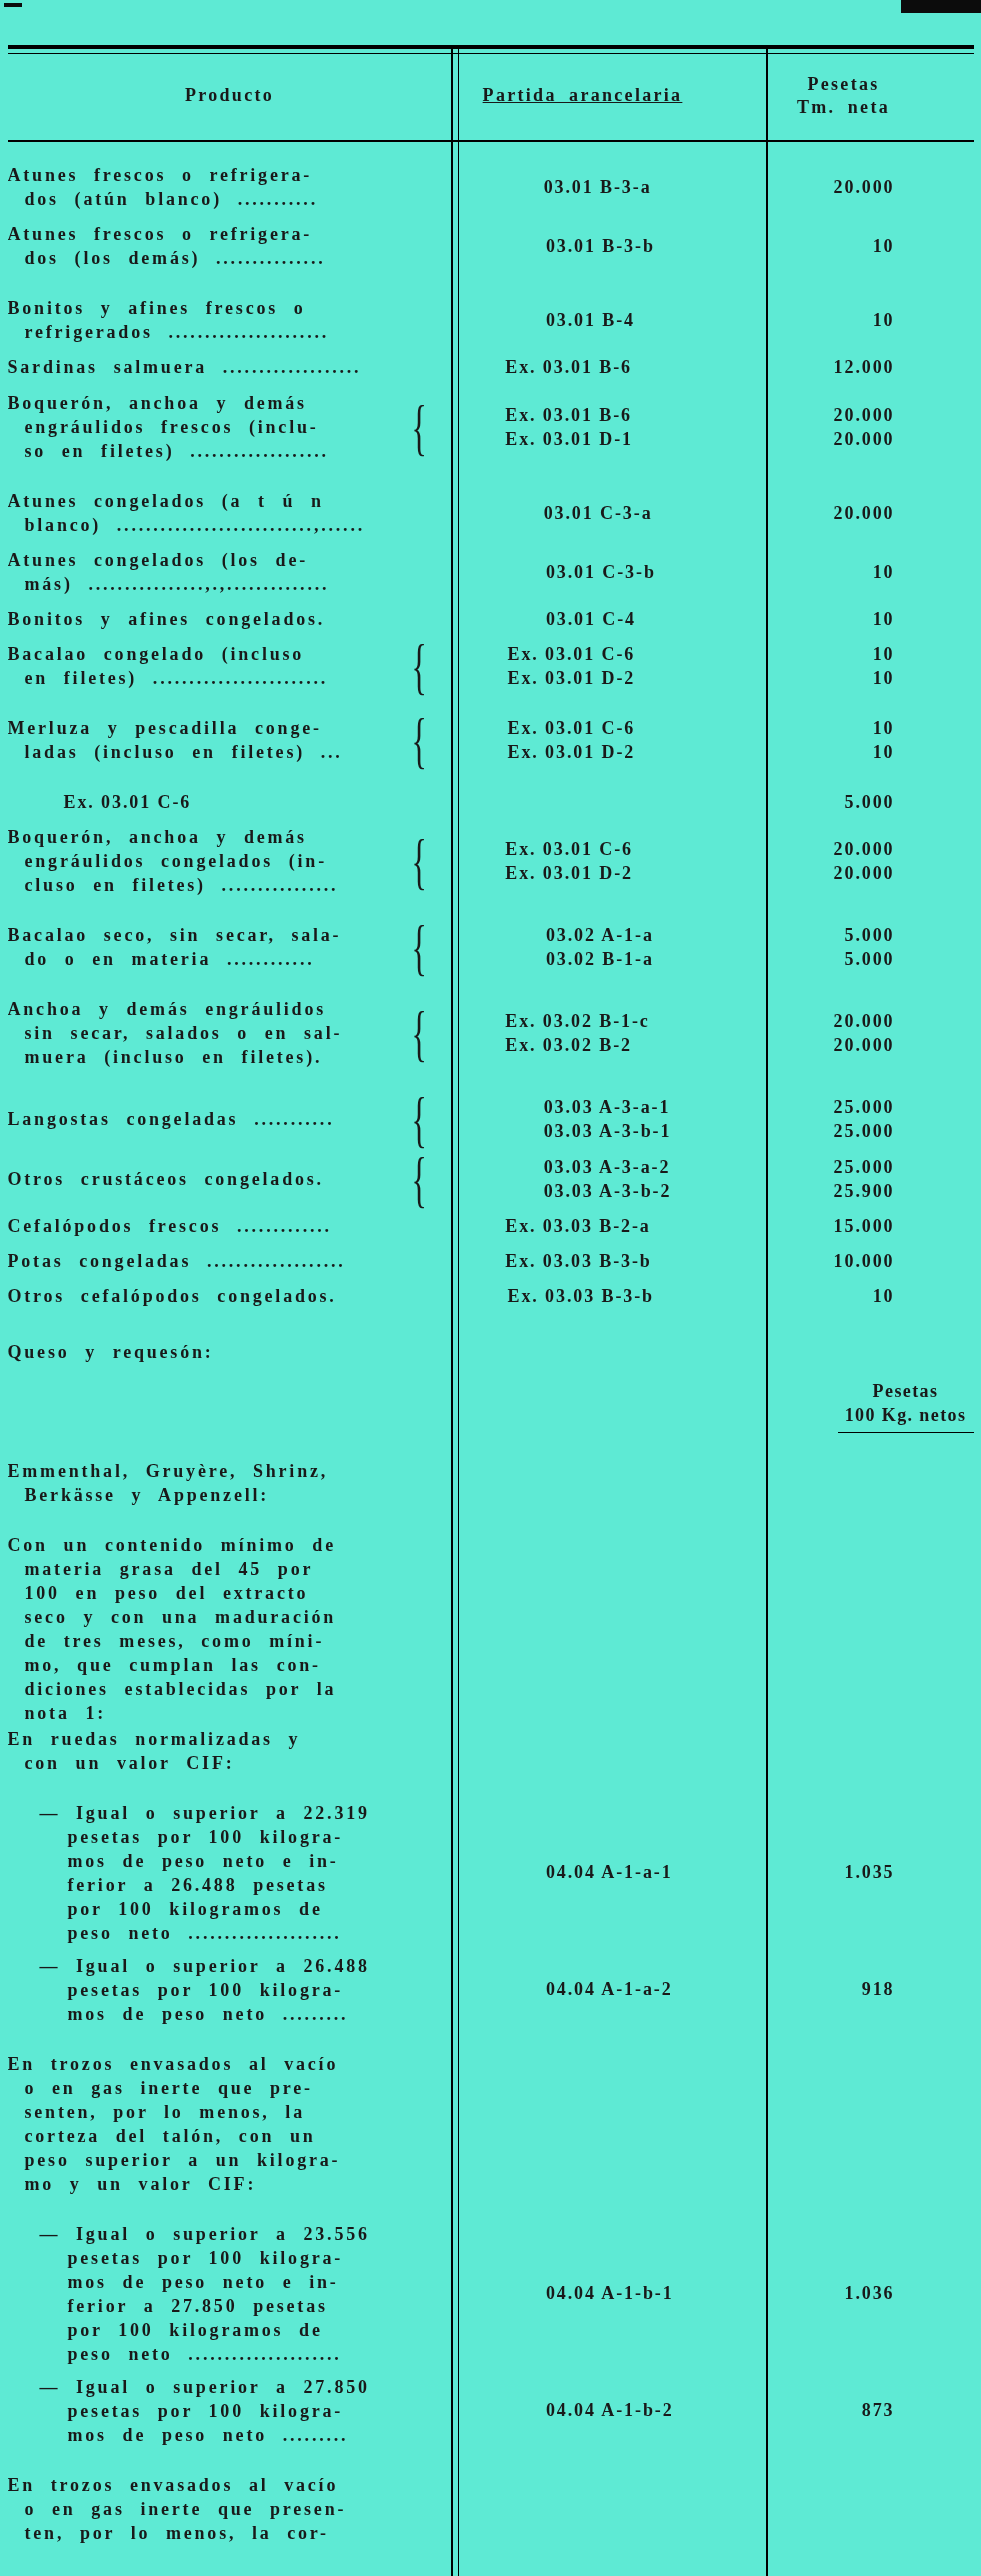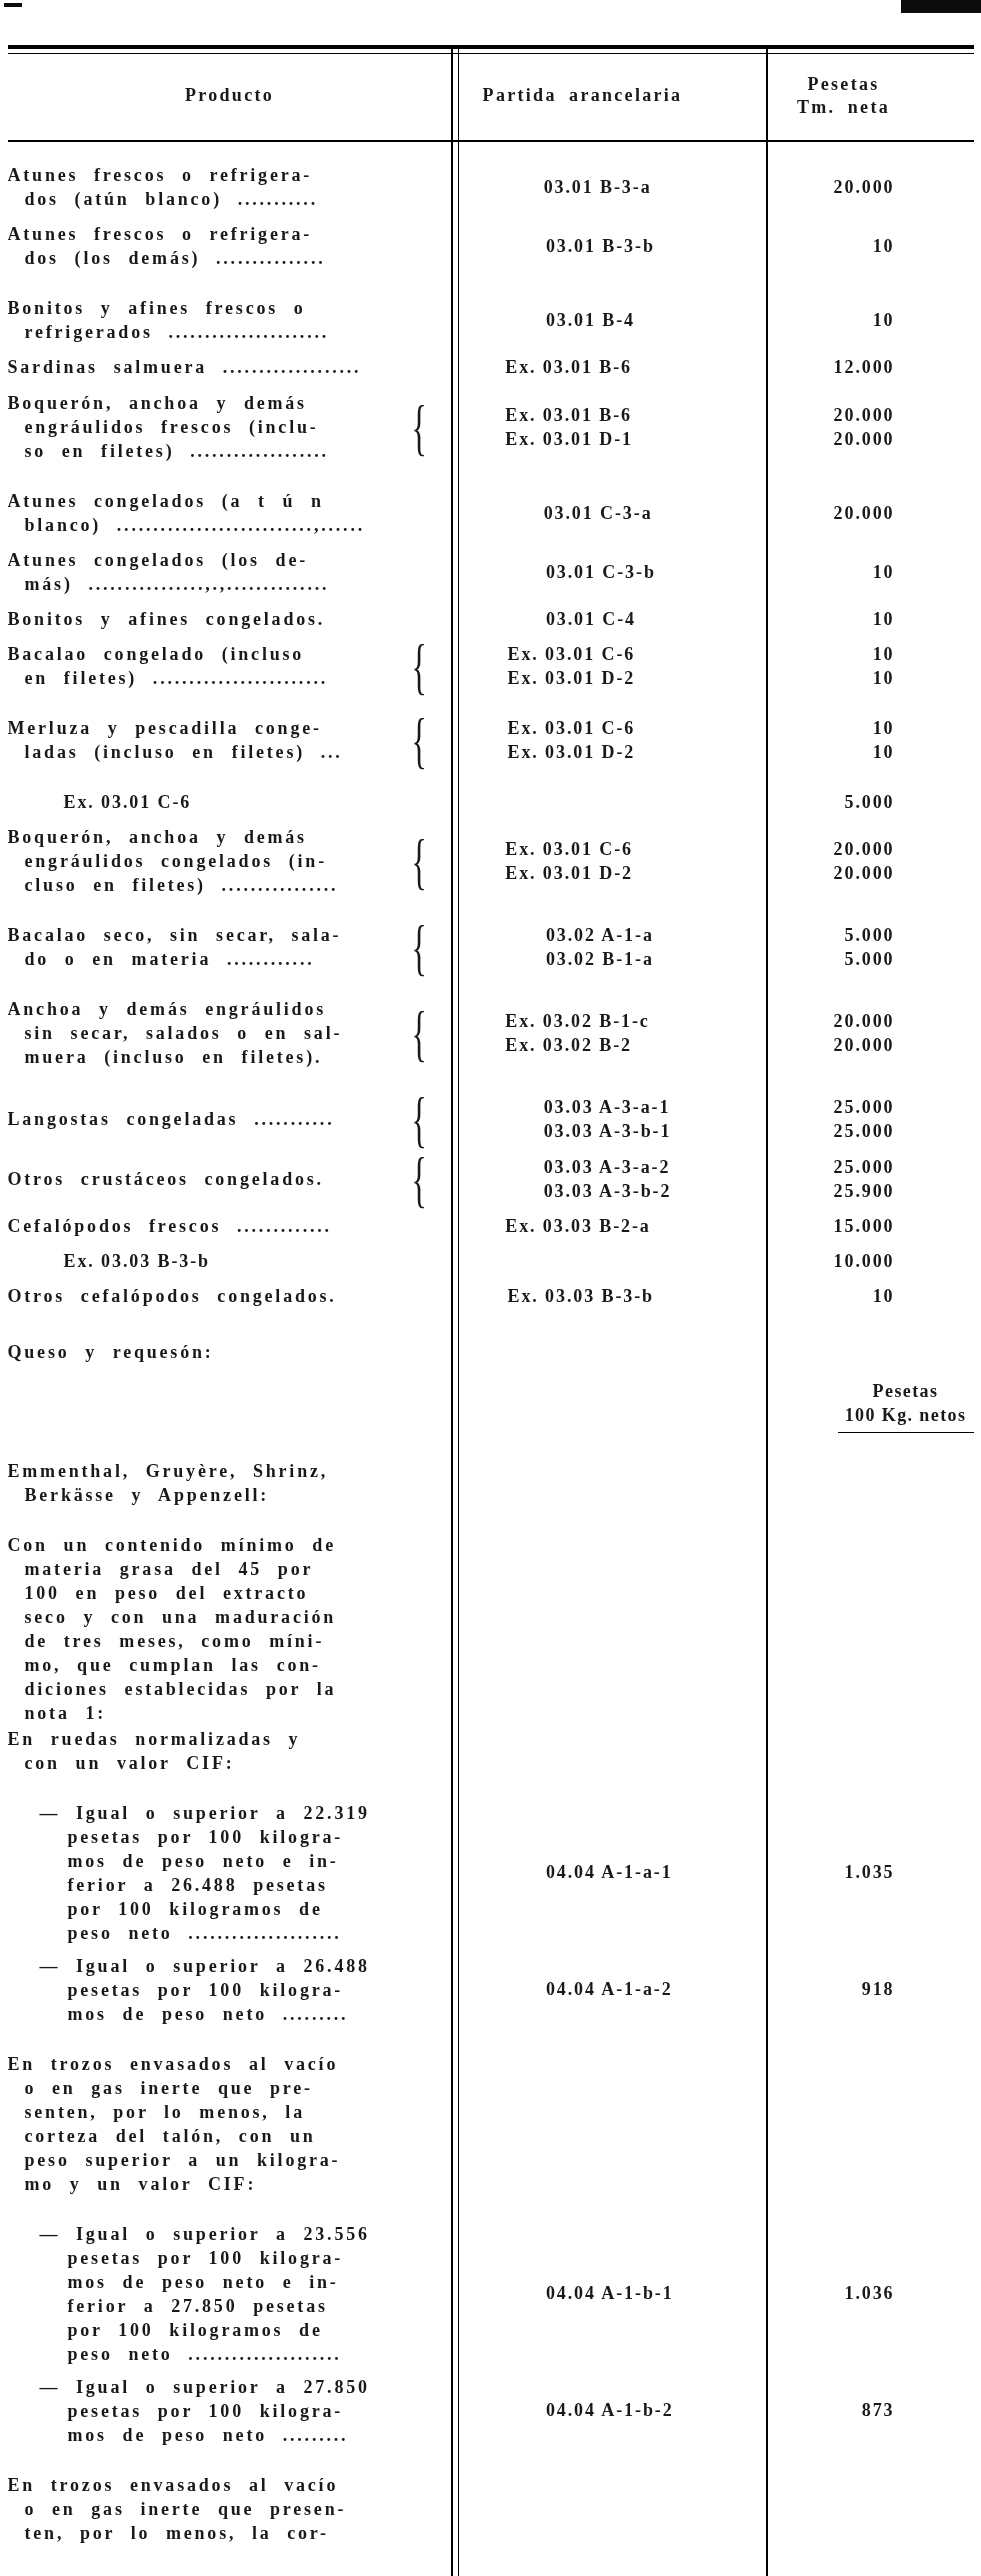--- a/index.html
+++ b/index.html
@@ -1,40 +1,40 @@
 <!DOCTYPE html>
 <html style="font-size:15px"><head>
 <meta charset="utf-8">
 <style>
   html,body{margin:0;padding:0;background:#888;}
   .page{
     position:relative;
     width:981px;height:2576px;
-    background:#ffffff;
+    background:#5eead4;
     overflow:hidden;
     font-family:"Liberation Serif","DejaVu Serif",serif;
     color:#191919;
     font-weight:600;
   }
   
   .artifact-tr{position:absolute;top:0;right:0;width:80px;height:13px;background:#0c0c0c;}
   .artifact-tl{position:absolute;top:2.8px;left:3.7px;width:18.7px;height:4.7px;background:#0c0c0c;}
   
   .top-rule{position:absolute;top:45px;left:7.5px;right:7.5px;height:9.3px;
             border-top:4.7px solid #000;border-bottom:1.9px solid #000;box-sizing:border-box;}
   .header-rule{position:absolute;top:140px;left:7.5px;right:7.5px;height:1.9px;background:#000;}
   .vsep-1{position:absolute;top:47px;bottom:0;left:451px;width:7.5px;
           border-left:2.8px solid #000;border-right:1.9px solid #000;box-sizing:border-box;}
   .vsep-2{position:absolute;top:47px;bottom:0;left:766px;width:1.9px;background:#000;}
   
   .header-row{position:absolute;top:56px;left:7.5px;right:7.5px;height:79px;display:flex;}
   .hcell{display:flex;flex-direction:column;justify-content:center;align-items:center;
          font-size:18px;letter-spacing:2.3px;word-spacing:5.6px;line-height:22.4px;font-weight:700;}
   .h-prod{width:444px;}
-  .h-part{width:262px;}
+  .h-part{width:262px;text-decoration:underline;}
   .h-pes{flex:1;}
   
   .tbody{position:absolute;top:150px;left:7.5px;right:7.5px;bottom:0;padding-top:13px;overflow:hidden;}
   .block{display:flex;align-items:center;position:relative;margin-bottom:11.2px;}
   .block.gap-lg{margin-bottom:26px;}
   .block.gap-md{margin-bottom:15px;}
   .block.gap-sm{margin-bottom:9.3px;}
   .block.gap-xl{margin-bottom:32px;}
   .block.gap-none{margin-bottom:1.9px;}
   .cell{box-sizing:border-box;}
@@ -301,20 +301,23 @@
           <div class="product">Cefalópodos frescos .............</div>
         </div>
         <div class="cell col-partida">
           <div class="code-line">Ex. 03.03 B-2-a</div>
         </div>
         <div class="cell col-pesetas">
           <div class="pesetas-line">15.000</div>
         </div>
       </div>
       <div class="block t-item">
+        <div class="cell col-product">
+          <div class="product">Potas congeladas ...................</div>
+        </div>
         <div class="cell col-partida">
           <div class="code-line">Ex. 03.03 B-3-b</div>
         </div>
         <div class="cell col-pesetas">
           <div class="pesetas-line">10.000</div>
         </div>
       </div>
       <div class="block t-item gap-xl">
         <div class="cell col-product">
           <div class="product">Otros cefalópodos congelados.</div>

